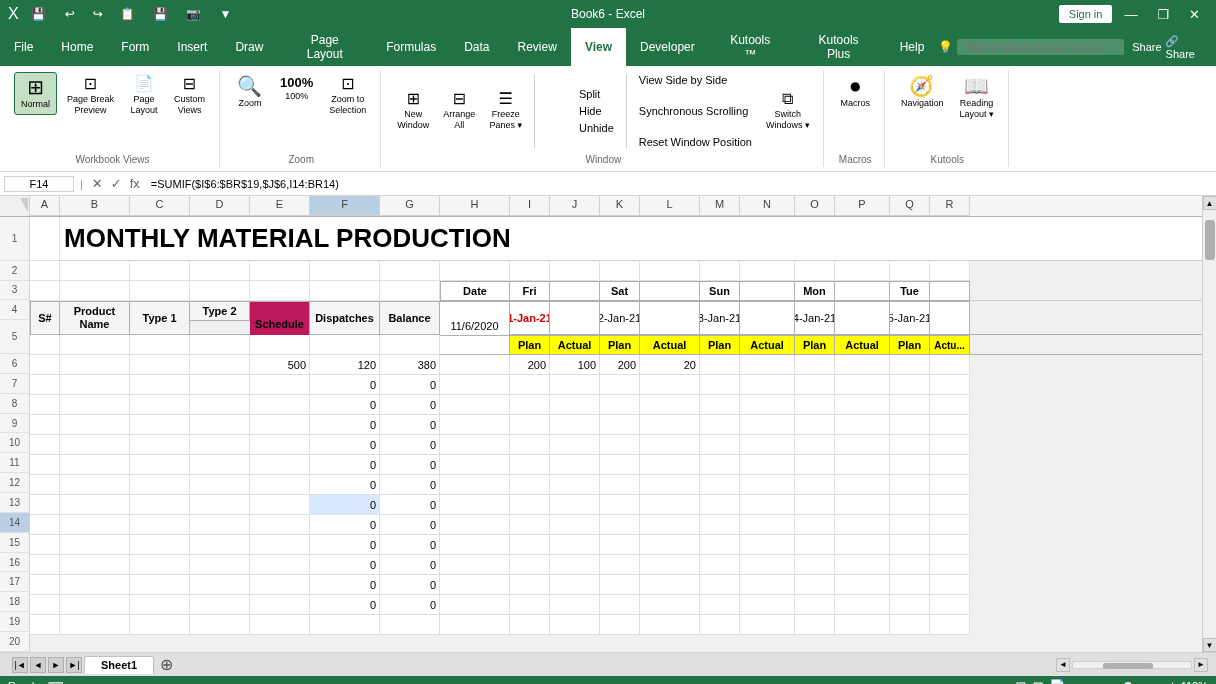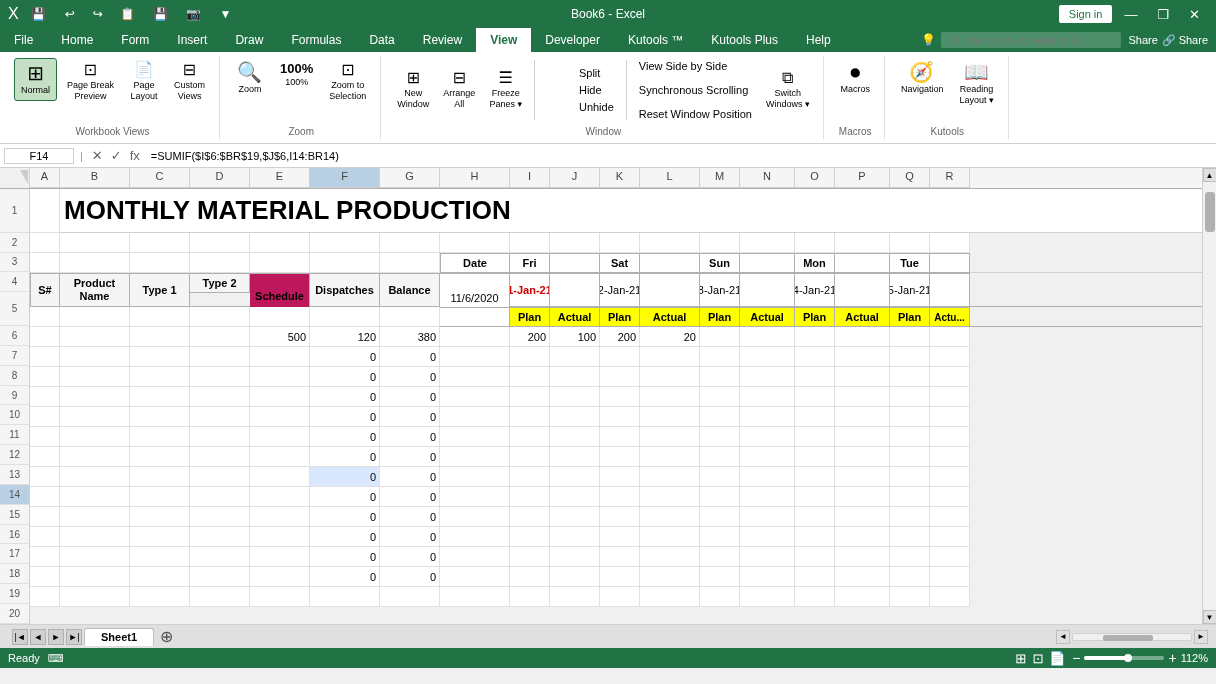--- a/index.html
+++ b/index.html
@@ -166,20 +166,21 @@
   </div>
 </div>
 
 <div class="ribbon">
   <div class="ribbon-tabs">
     <button class="ribbon-tab">File</button>
     <button class="ribbon-tab">Home</button>
     <button class="ribbon-tab">Form</button>
     <button class="ribbon-tab">Insert</button>
     <button class="ribbon-tab">Draw</button>
+    <button class="ribbon-tab">Page Layout</button>
     <button class="ribbon-tab">Formulas</button>
     <button class="ribbon-tab">Data</button>
     <button class="ribbon-tab">Review</button>
     <button class="ribbon-tab active">View</button>
     <button class="ribbon-tab">Developer</button>
     <button class="ribbon-tab">Kutools ™</button>
     <button class="ribbon-tab">Kutools Plus</button>
     <button class="ribbon-tab">Help</button>
     <div style="flex:1; display:flex; align-items:center; justify-content:flex-end; padding-right:8px;">
       <span style="font-size:12px; color:white; cursor:pointer;">💡</span>
@@ -248,21 +249,21 @@
               <span class="ribbon-btn-icon" style="font-size:16px;">☰</span>
               <span class="ribbon-btn-label">Freeze<br>Panes ▾</span>
             </button>
             <div class="ribbon-divider"></div>
             <div style="display:flex; flex-direction:column; gap:1px; justify-content:center;margin-left:32px;">
               <button class="ribbon-small-btn">Split</button>
               <button class="ribbon-small-btn">Hide</button>
               <button class="ribbon-small-btn">Unhide</button>
             </div>
             <div class="ribbon-divider"></div>
-            <div style="display:flex; flex-direction:column; gap:8px; justify-content:space-between;">
+            <div style="display:flex; flex-direction:column; gap:15px; justify-content:space-between;">
               <button class="ribbon-small-btn">View Side by Side</button>
               <button class="ribbon-small-btn">Synchronous Scrolling</button>
               <button class="ribbon-small-btn">Reset Window Position</button>
             </div>
             <button class="ribbon-btn" style="min-width:40px;">
               <span class="ribbon-btn-icon" style="font-size:16px;">⧉</span>
               <span class="ribbon-btn-label">Switch<br>Windows ▾</span>
             </button>
           </div>
         </div>

